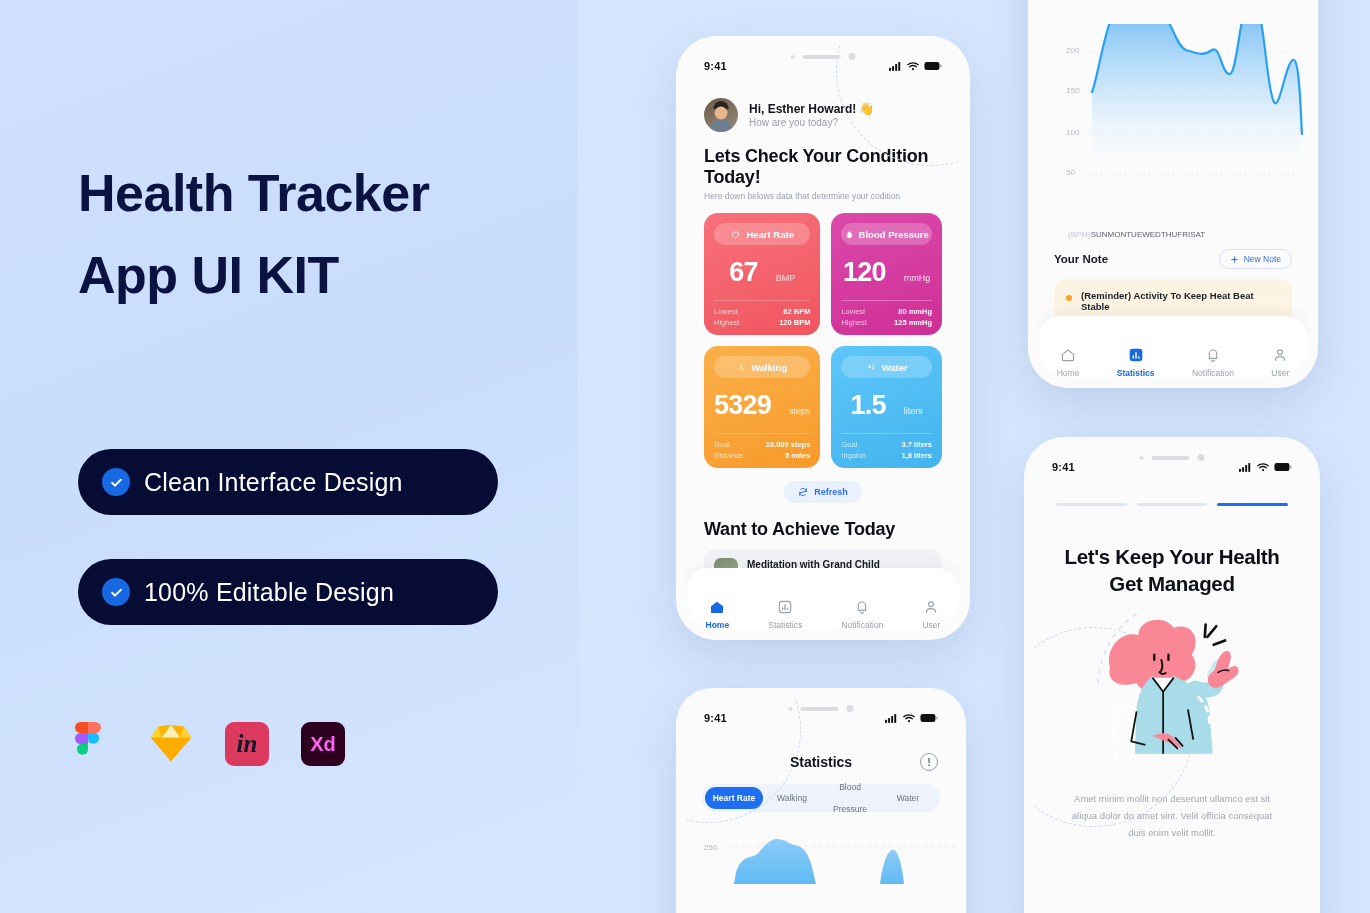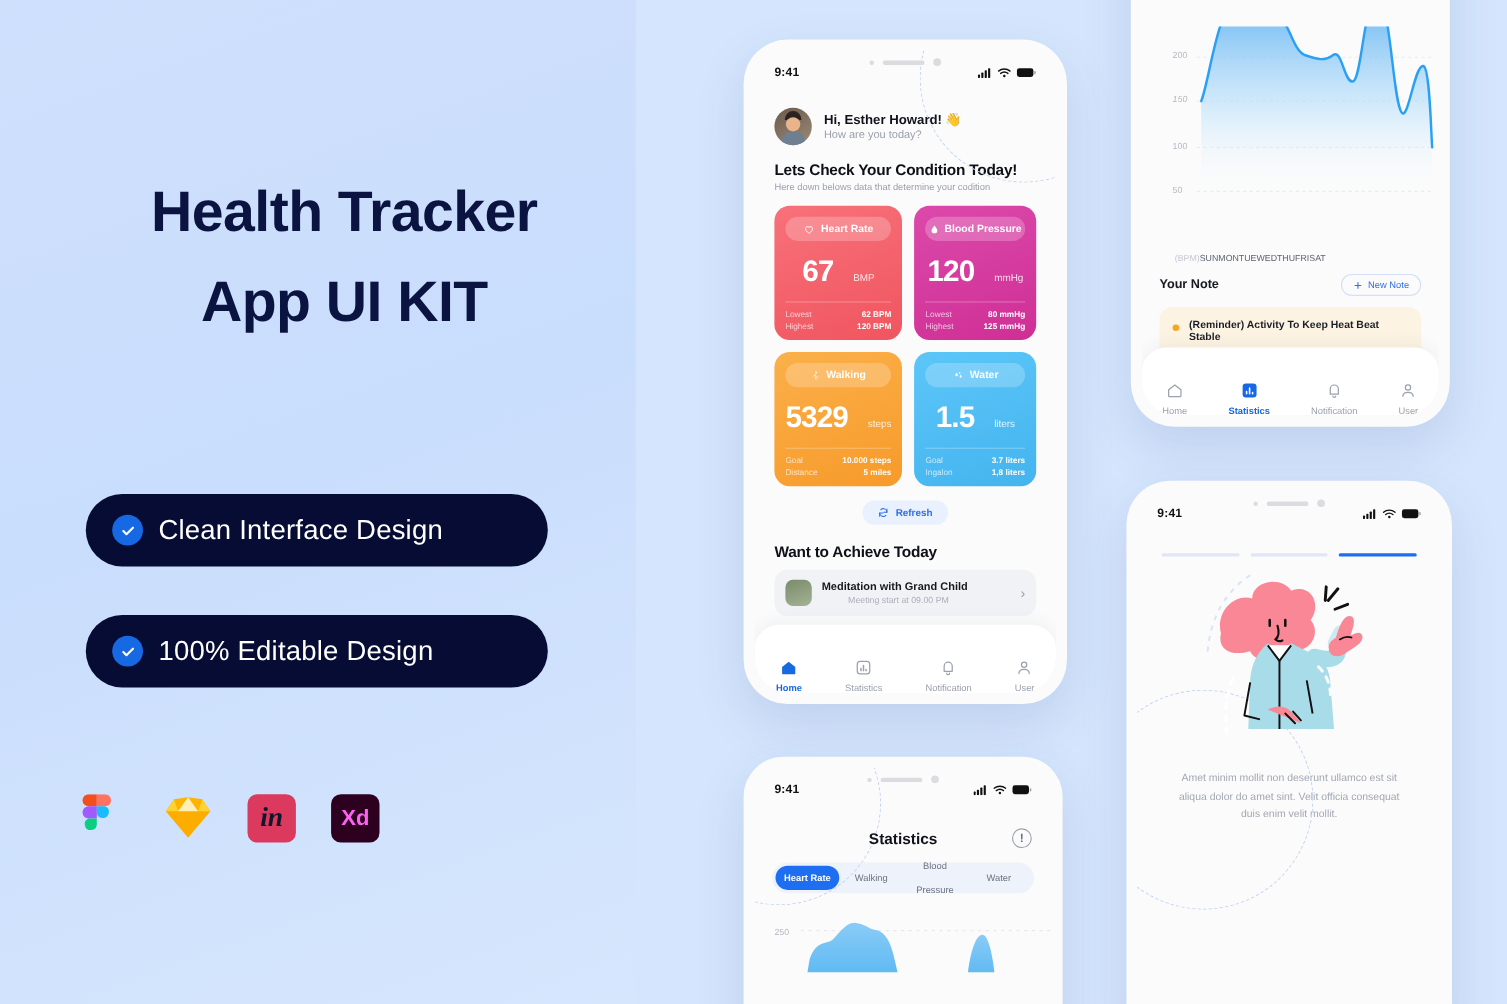--- a/index.html
+++ b/index.html
@@ -18,21 +18,21 @@
   }
   .bg-right {
     position: absolute; left: 578px; top: 0; width: 792px; height: 913px;
     background: #d5e5fd;
   }
 
   
   .hero-title {
     position: absolute; left: 78px; top: 152px; width: 470px;
     font-size: 52px; line-height: 1.58; font-weight: 700;
-    color: #0b1340; letter-spacing: -0.5px; text-align: center;
+    color: #0b1340; letter-spacing: -0.5px;
   }
   .hero-title .ln { display: block; }
 
   .badge {
     position: absolute; left: 78px;
     width: 420px; height: 66px; border-radius: 40px;
     background: #060c34;
     display: flex; align-items: center; padding-left: 24px; gap: 14px;
   }
   .badge.b1 { top: 449px; }
@@ -88,21 +88,21 @@
   
   .greet { display: flex; align-items: center; gap: 11px; padding: 12px 18px 0 18px; }
   .avatar { width: 34px; height: 34px; border-radius: 50%; overflow: hidden; flex: 0 0 auto;
             background: linear-gradient(150deg,#6c5a4b,#9a8b78); position: relative; }
   .avatar .face { position:absolute; left:50%; top:44%; transform:translate(-50%,-50%); width:13px;height:13px;border-radius:50%;background:#e8b48c; }
   .avatar .body { position:absolute; left:50%; bottom:-2px; transform:translateX(-50%); width:22px;height:14px;border-radius:9px 9px 0 0;background:#6e7f91; }
   .avatar .hair { position:absolute; left:50%; top:22%; transform:translate(-50%,-50%); width:15px;height:8px;border-radius:8px 8px 0 0;background:#2b2320; }
   .greet .g1 { font-size: 12px; font-weight: 600; color: #10131c; }
   .greet .g2 { font-size: 10px; color: #9aa0ad; margin-top: 1px; }
 
-  .sec-title { padding: 14px 18px 0 18px; font-size: 14px; font-weight: 700; color: #0d1017; letter-spacing: -0.2px; }
+  .sec-title { padding: 14px 18px 0 18px; font-size: 18px; font-weight: 700; color: #0d1017; letter-spacing: -0.2px; }
   .sec-sub { padding: 3px 18px 0 18px; font-size: 8.5px; color: #9aa0ad; }
 
   
   .cards { display: grid; grid-template-columns: 1fr 1fr; gap: 11px; padding: 12px 18px 0 18px; }
   .card { border-radius: 14px; padding: 10px; height: 122px; position: relative; color: #fff; }
   .card .pill {
     border-radius: 20px; height: 22px; display: flex; align-items: center; justify-content: center; gap: 5px;
     background: rgba(255,255,255,0.22); font-size: 9.5px; font-weight: 600;
   }
   .card .val { margin-top: 12px; text-align: center; }
@@ -571,20 +571,24 @@
             </svg>
         </span>
       </div>
 
       <div class="progress">
         <i></i>
         <i></i>
         <i class="on"></i>
       </div>
 
+      <div class="ob-title">
+        <div>Let's Keep Your Health</div>
+        <div>Get Managed</div>
+      </div>
 
       <div class="ob-illus">
         <svg viewBox="0 0 200 210" width="200" height="186" style="display:block;margin:0 auto;">
           <path d="M60 10 C30 30 18 60 16 92" stroke="#d9e3f6" stroke-width="2" fill="none" stroke-dasharray="5 6"></path>
           <path d="M138 22 l-1 14 M150 24 l-10 12 M160 40 l-13 5" stroke="#111" stroke-width="3" stroke-linecap="round"></path>
           <path d="M30 70 C24 48 44 28 62 34 C62 16 92 10 102 26 C122 18 134 40 122 56 C134 70 120 92 102 86 C96 100 66 102 60 88 C40 94 26 86 30 70 Z" fill="#fa8795"></path>
           <path d="M78 78 h22 v22 h-22 z" fill="#fa8795"></path>
           <path d="M88 62 q3 10 -2 14 q3 3 7 1" stroke="#111" stroke-width="2.2" fill="none" stroke-linecap="round"></path>
           <path d="M80 56 v6 M96 56 v6" stroke="#111" stroke-width="2.6" stroke-linecap="round"></path>
           <path d="M78 80 q12 10 24 0 l24 12 q14 8 16 26 l4 50 h-88 l2 -52 q2 -22 18 -36 z" fill="#a8dce8"></path>

